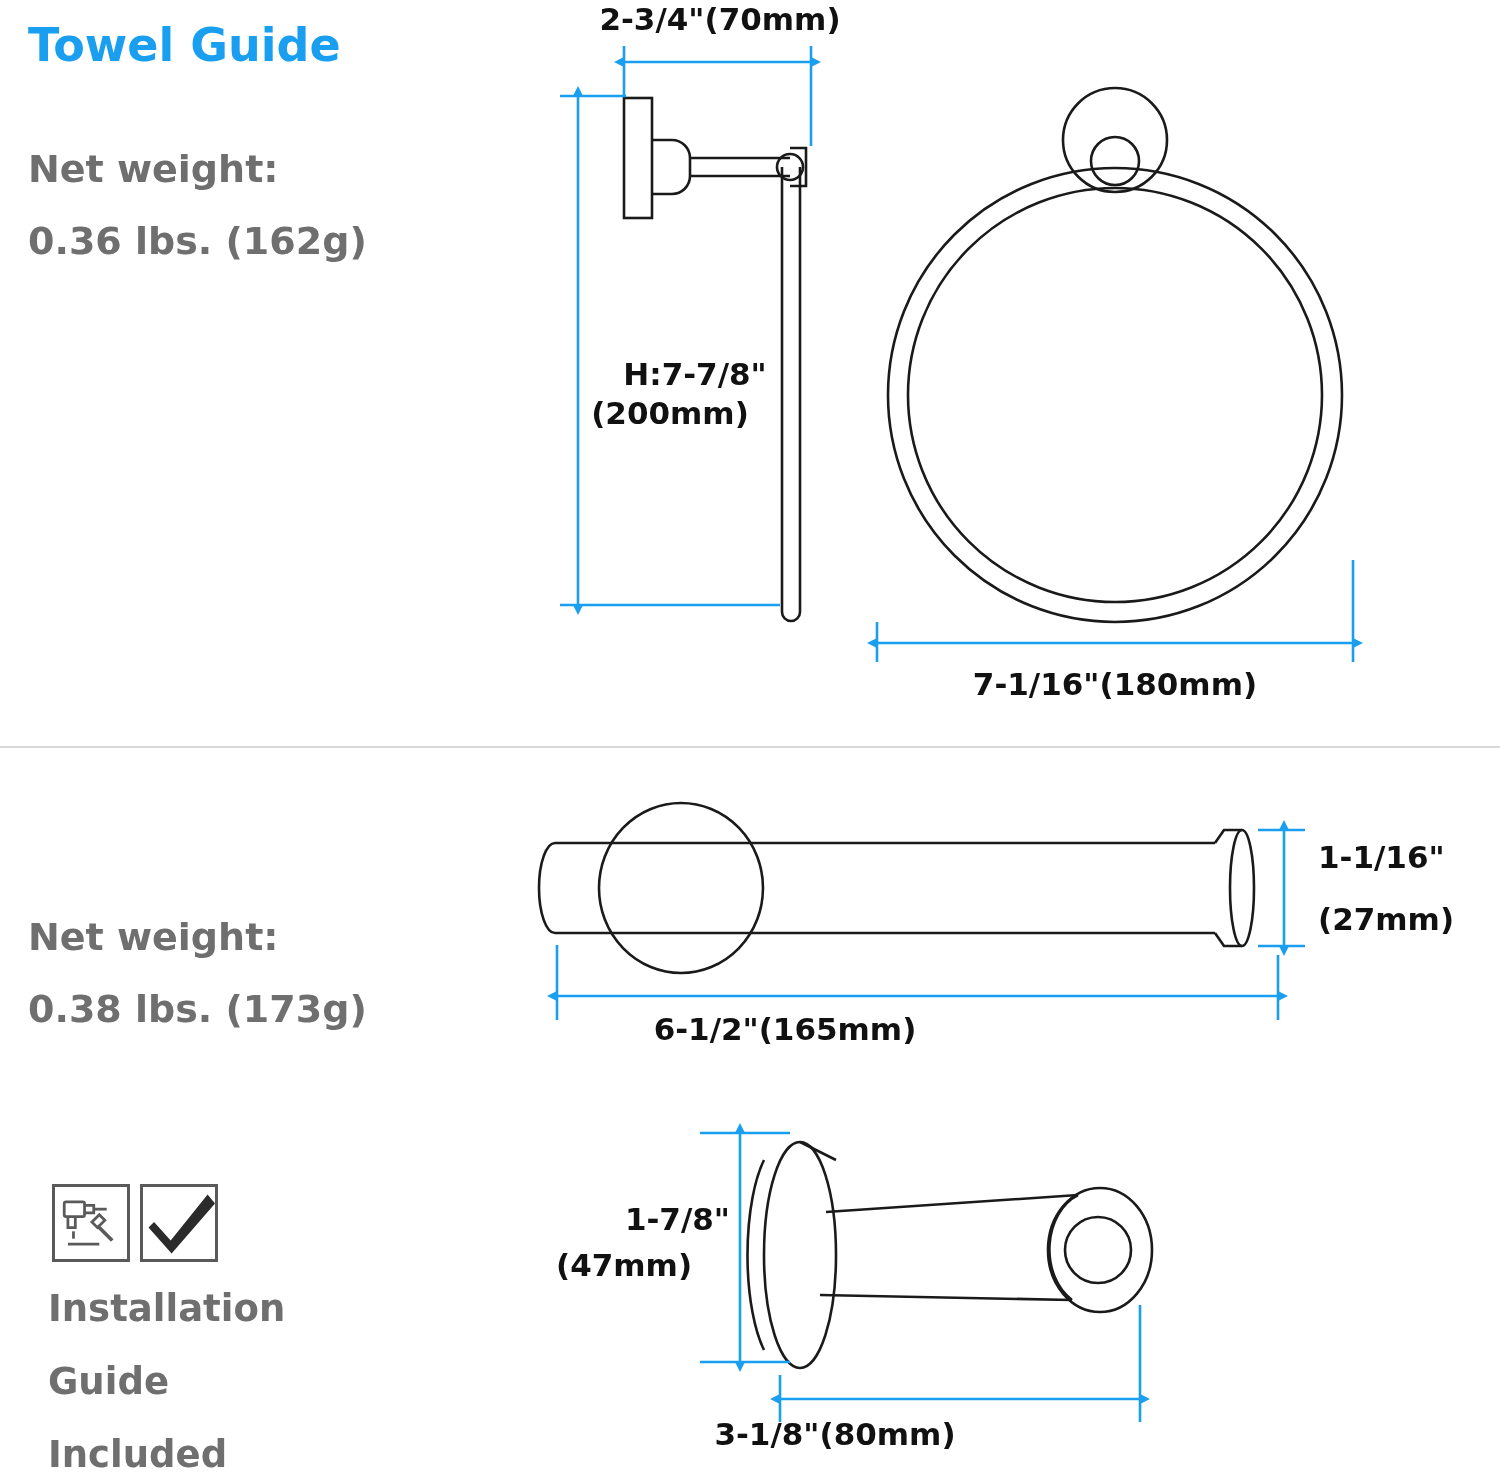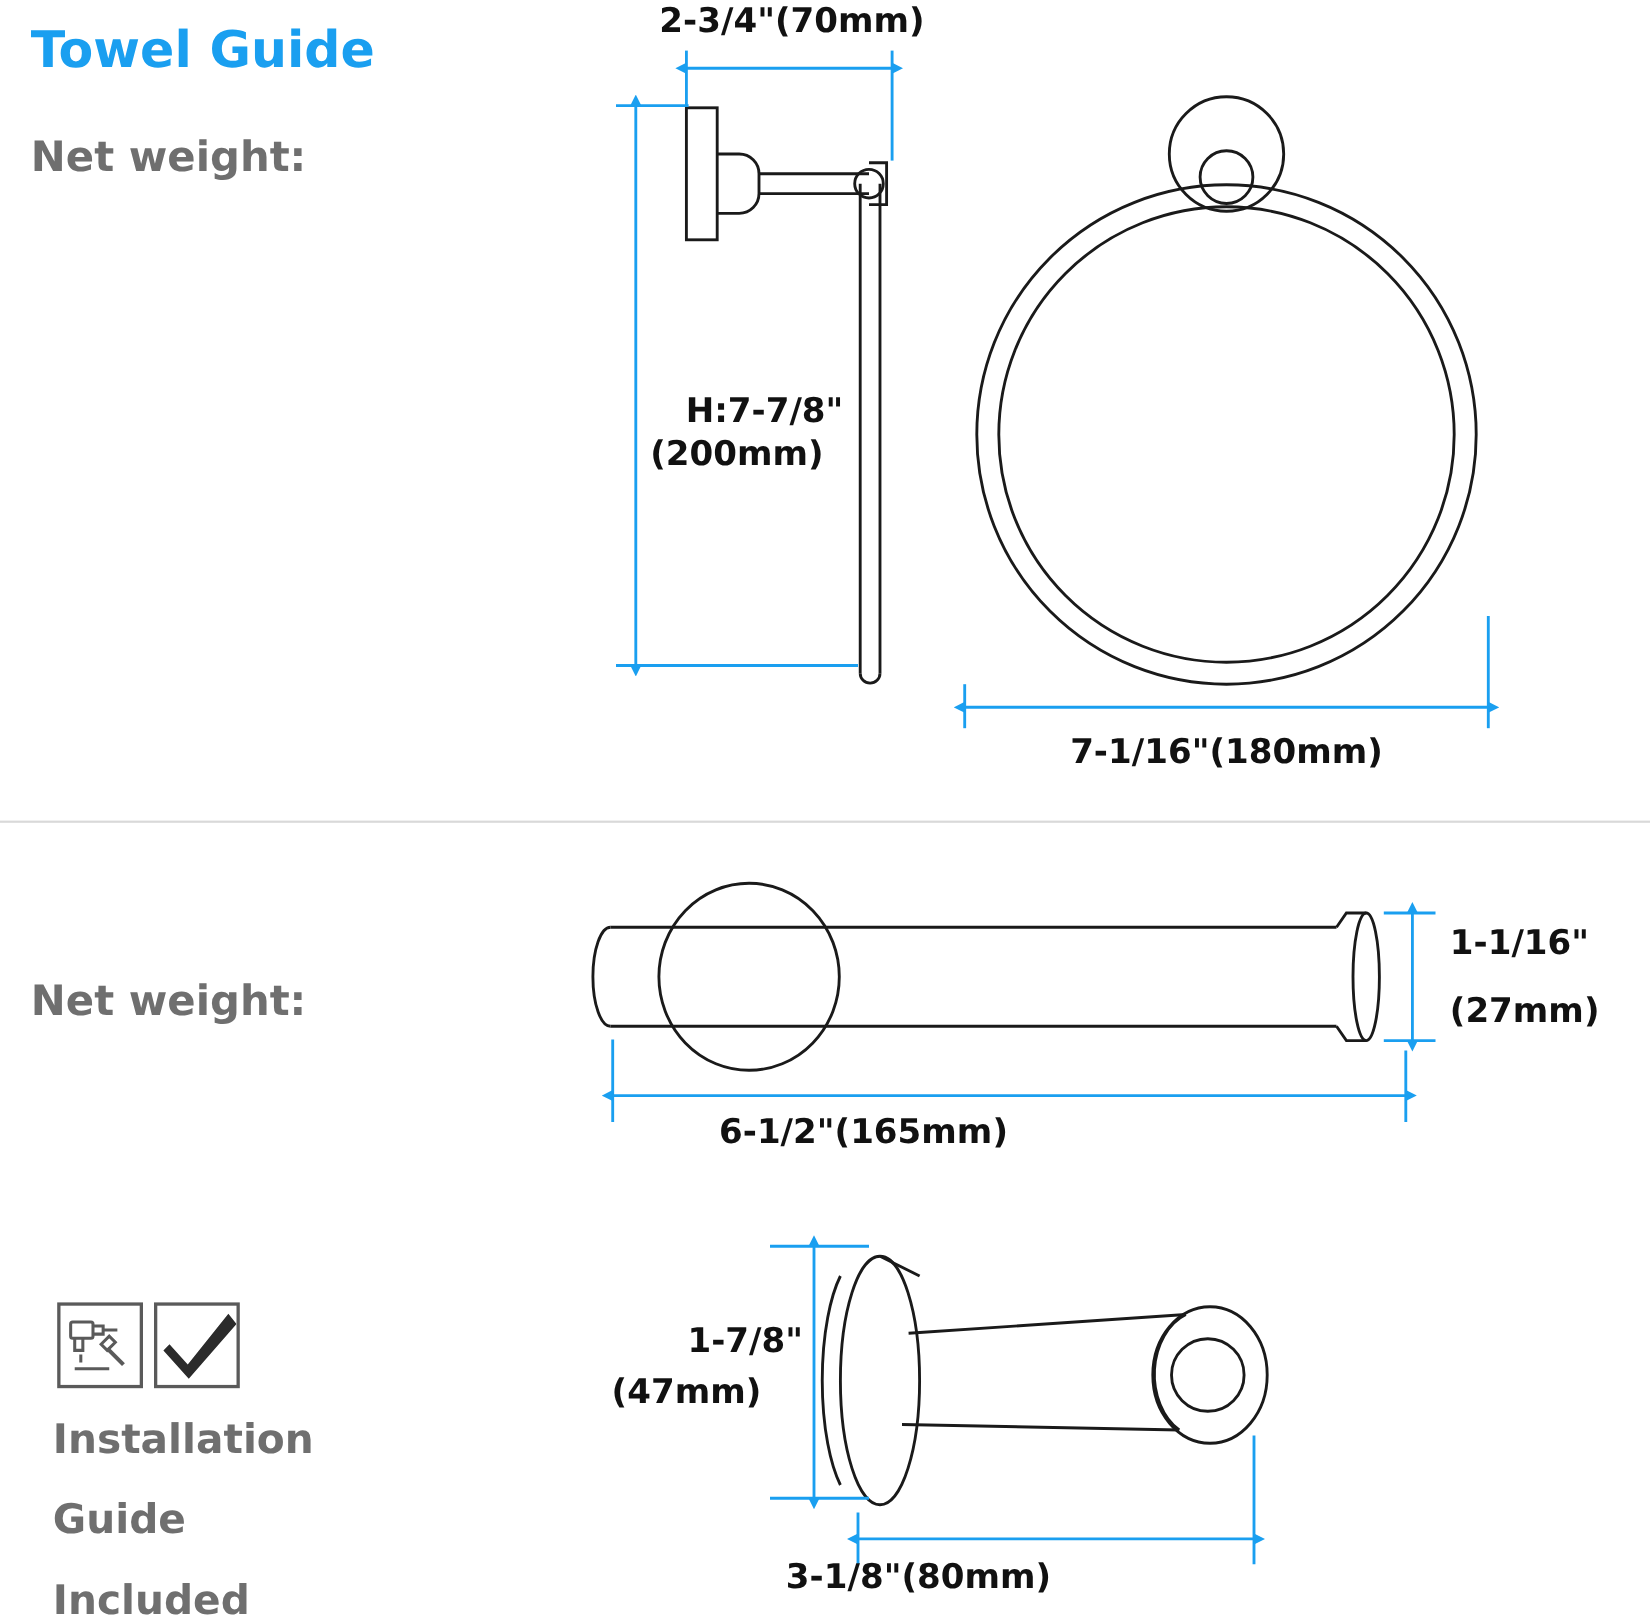--- a/index.html
+++ b/index.html
@@ -27,20 +27,21 @@
     font-size: 46px;
     letter-spacing: 0px;
     white-space: nowrap;
   }
   .netweight {
     position: absolute;
     color: #6f6f6f;
     font-size: 38px;
     font-weight: bold;
     white-space: nowrap;
+    margin-top: 27px;
   }
 
   .dim-label {
     position: absolute;
     color: #111111;
     font-size: 31px;
     font-weight: bold;
     white-space: nowrap;
     text-align: center;
     line-height: 38px;
@@ -179,29 +180,31 @@
       <line x1="780" y1="1375" x2="780" y2="1422"></line>
       <line x1="1140" y1="1305" x2="1140" y2="1422"></line>
       <line x1="780" y1="1399" x2="1140" y2="1399" marker-start="url(#arrL)" marker-end="url(#arrR)"></line>
     </g>
   </svg>
 
   <div class="divider" style="top:746px;"></div>
 
   <div class="section-title" style="left:28px; top:18px;">Towel Guide</div>
   <div class="netweight" style="left:28px; top:120px;">Net weight:</div>
+  <div class="netweight" style="left:28px; top:192px;">0.36 lbs. (162g)</div>
 
   <div class="dim-label" style="left:575px; top:0px; width:290px;">2-3/4"(70mm)</div>
 
   <div class="dim-label" style="left:600px; top:355px; width:190px;">H:7-7/8"</div>
   <div class="dim-label" style="left:560px; top:394px; width:220px;">(200mm)</div>
 
   <div class="dim-label" style="left:925px; top:665px; width:380px;">7-1/16"(180mm)</div>
 
   <div class="netweight" style="left:28px; top:888px;">Net weight:</div>
+  <div class="netweight" style="left:28px; top:960px;">0.38 lbs. (173g)</div>
 
   <div class="dim-label" style="left:1318px; top:838px; width:170px; text-align:left;">1-1/16"</div>
   <div class="dim-label" style="left:1318px; top:888px; width:170px; text-align:left;margin-top:12px;">(27mm)</div>
 
   <div class="dim-label" style="left:785px; top:1010px; width:340px; text-align:center; transform:translateX(-170px);">6-1/2"(165mm)</div>
 
   <div class="dim-label" style="left:580px; top:1200px; width:150px; text-align:right;">1-7/8"</div>
   <div class="dim-label" style="left:556px; top:1246px; width:174px; text-align:left;">(47mm)</div>
 
   <div class="dim-label" style="left:835px; top:1415px; width:290px; text-align:center; transform:translateX(-145px);">3-1/8"(80mm)</div>

